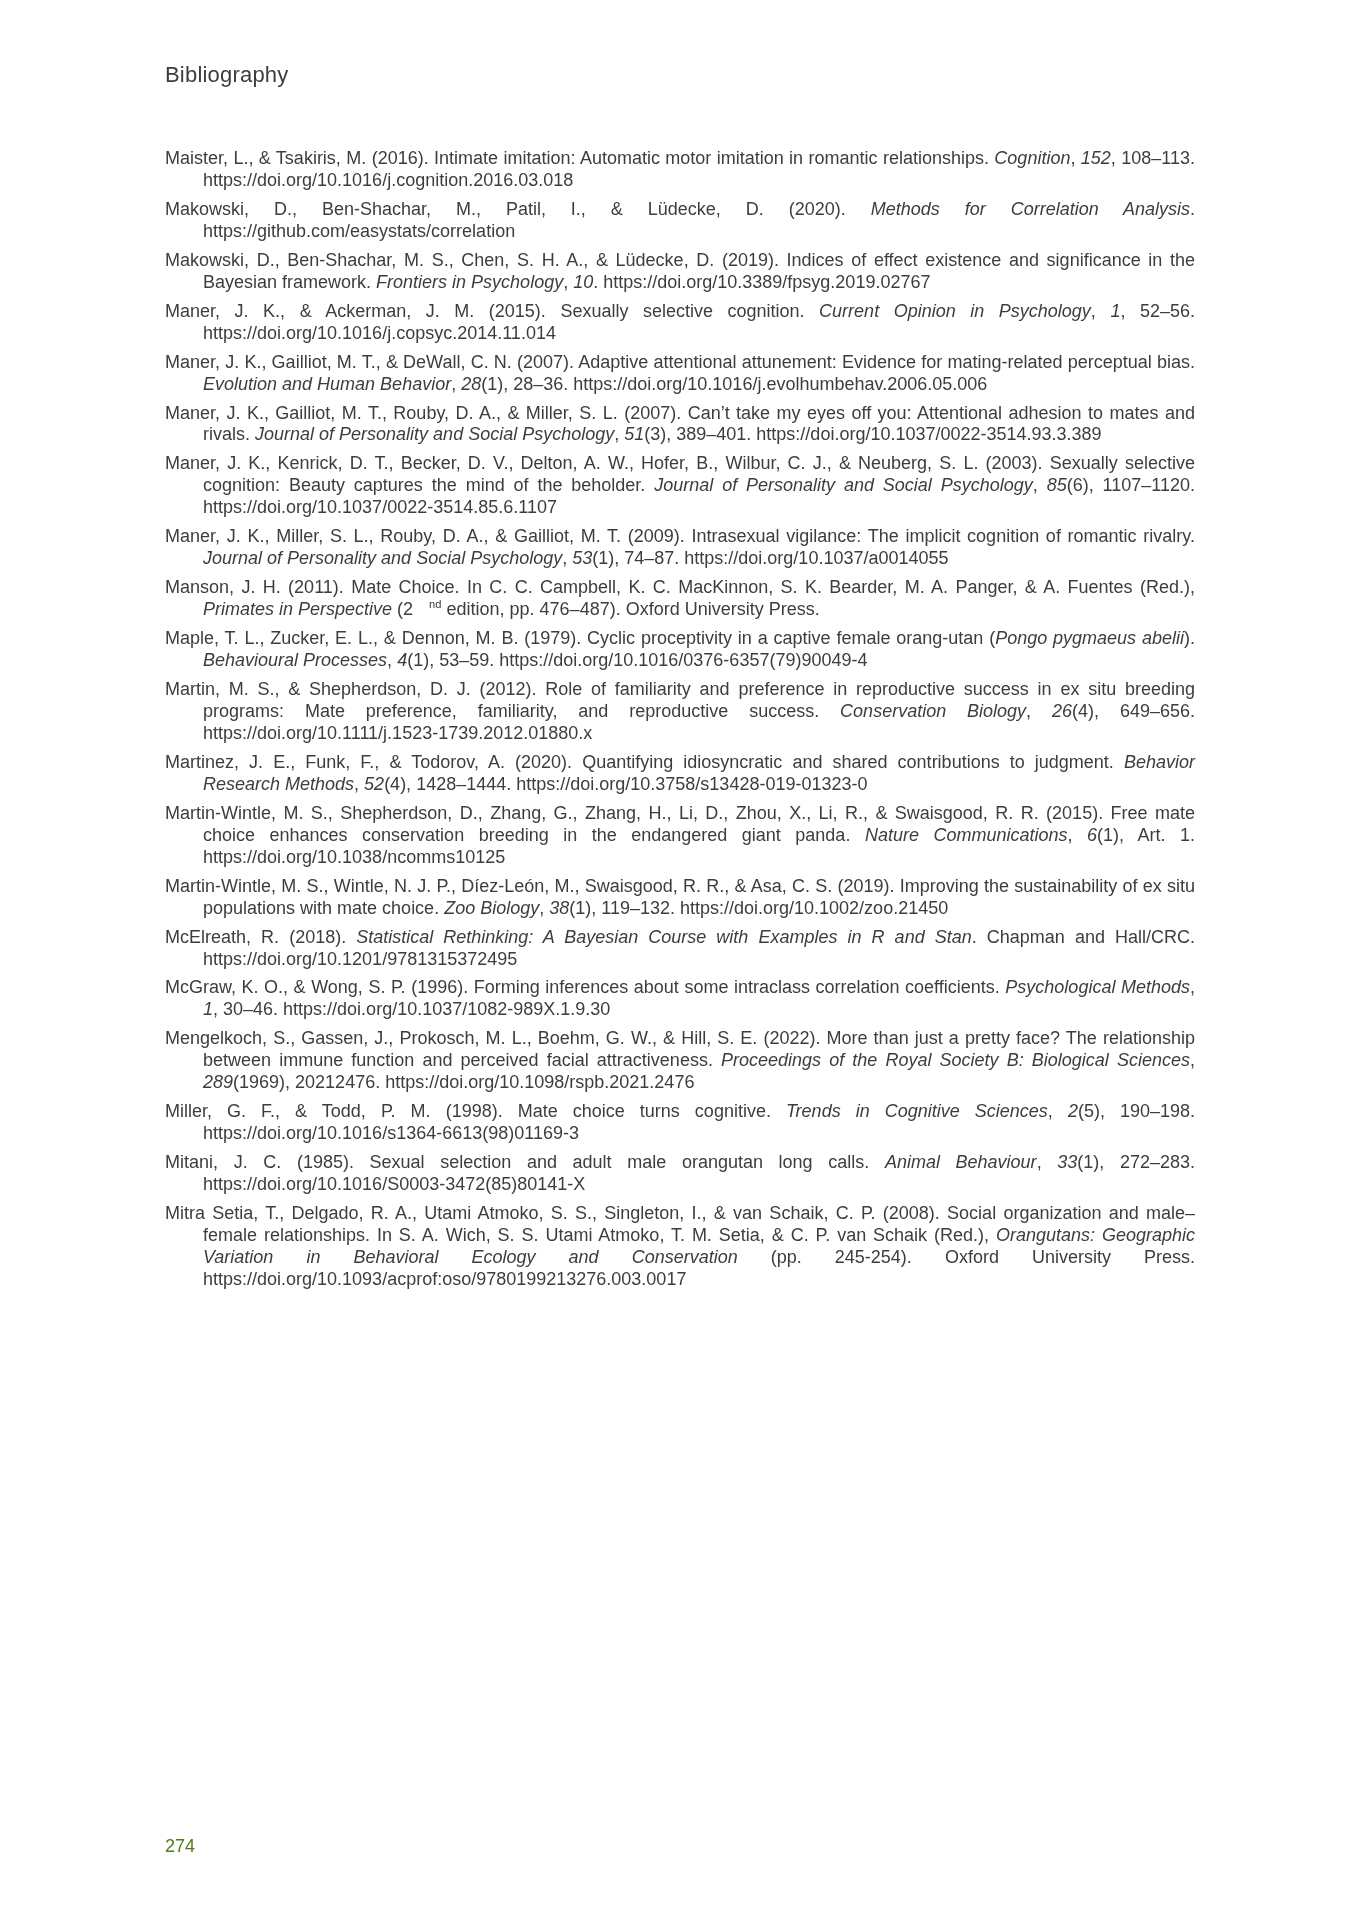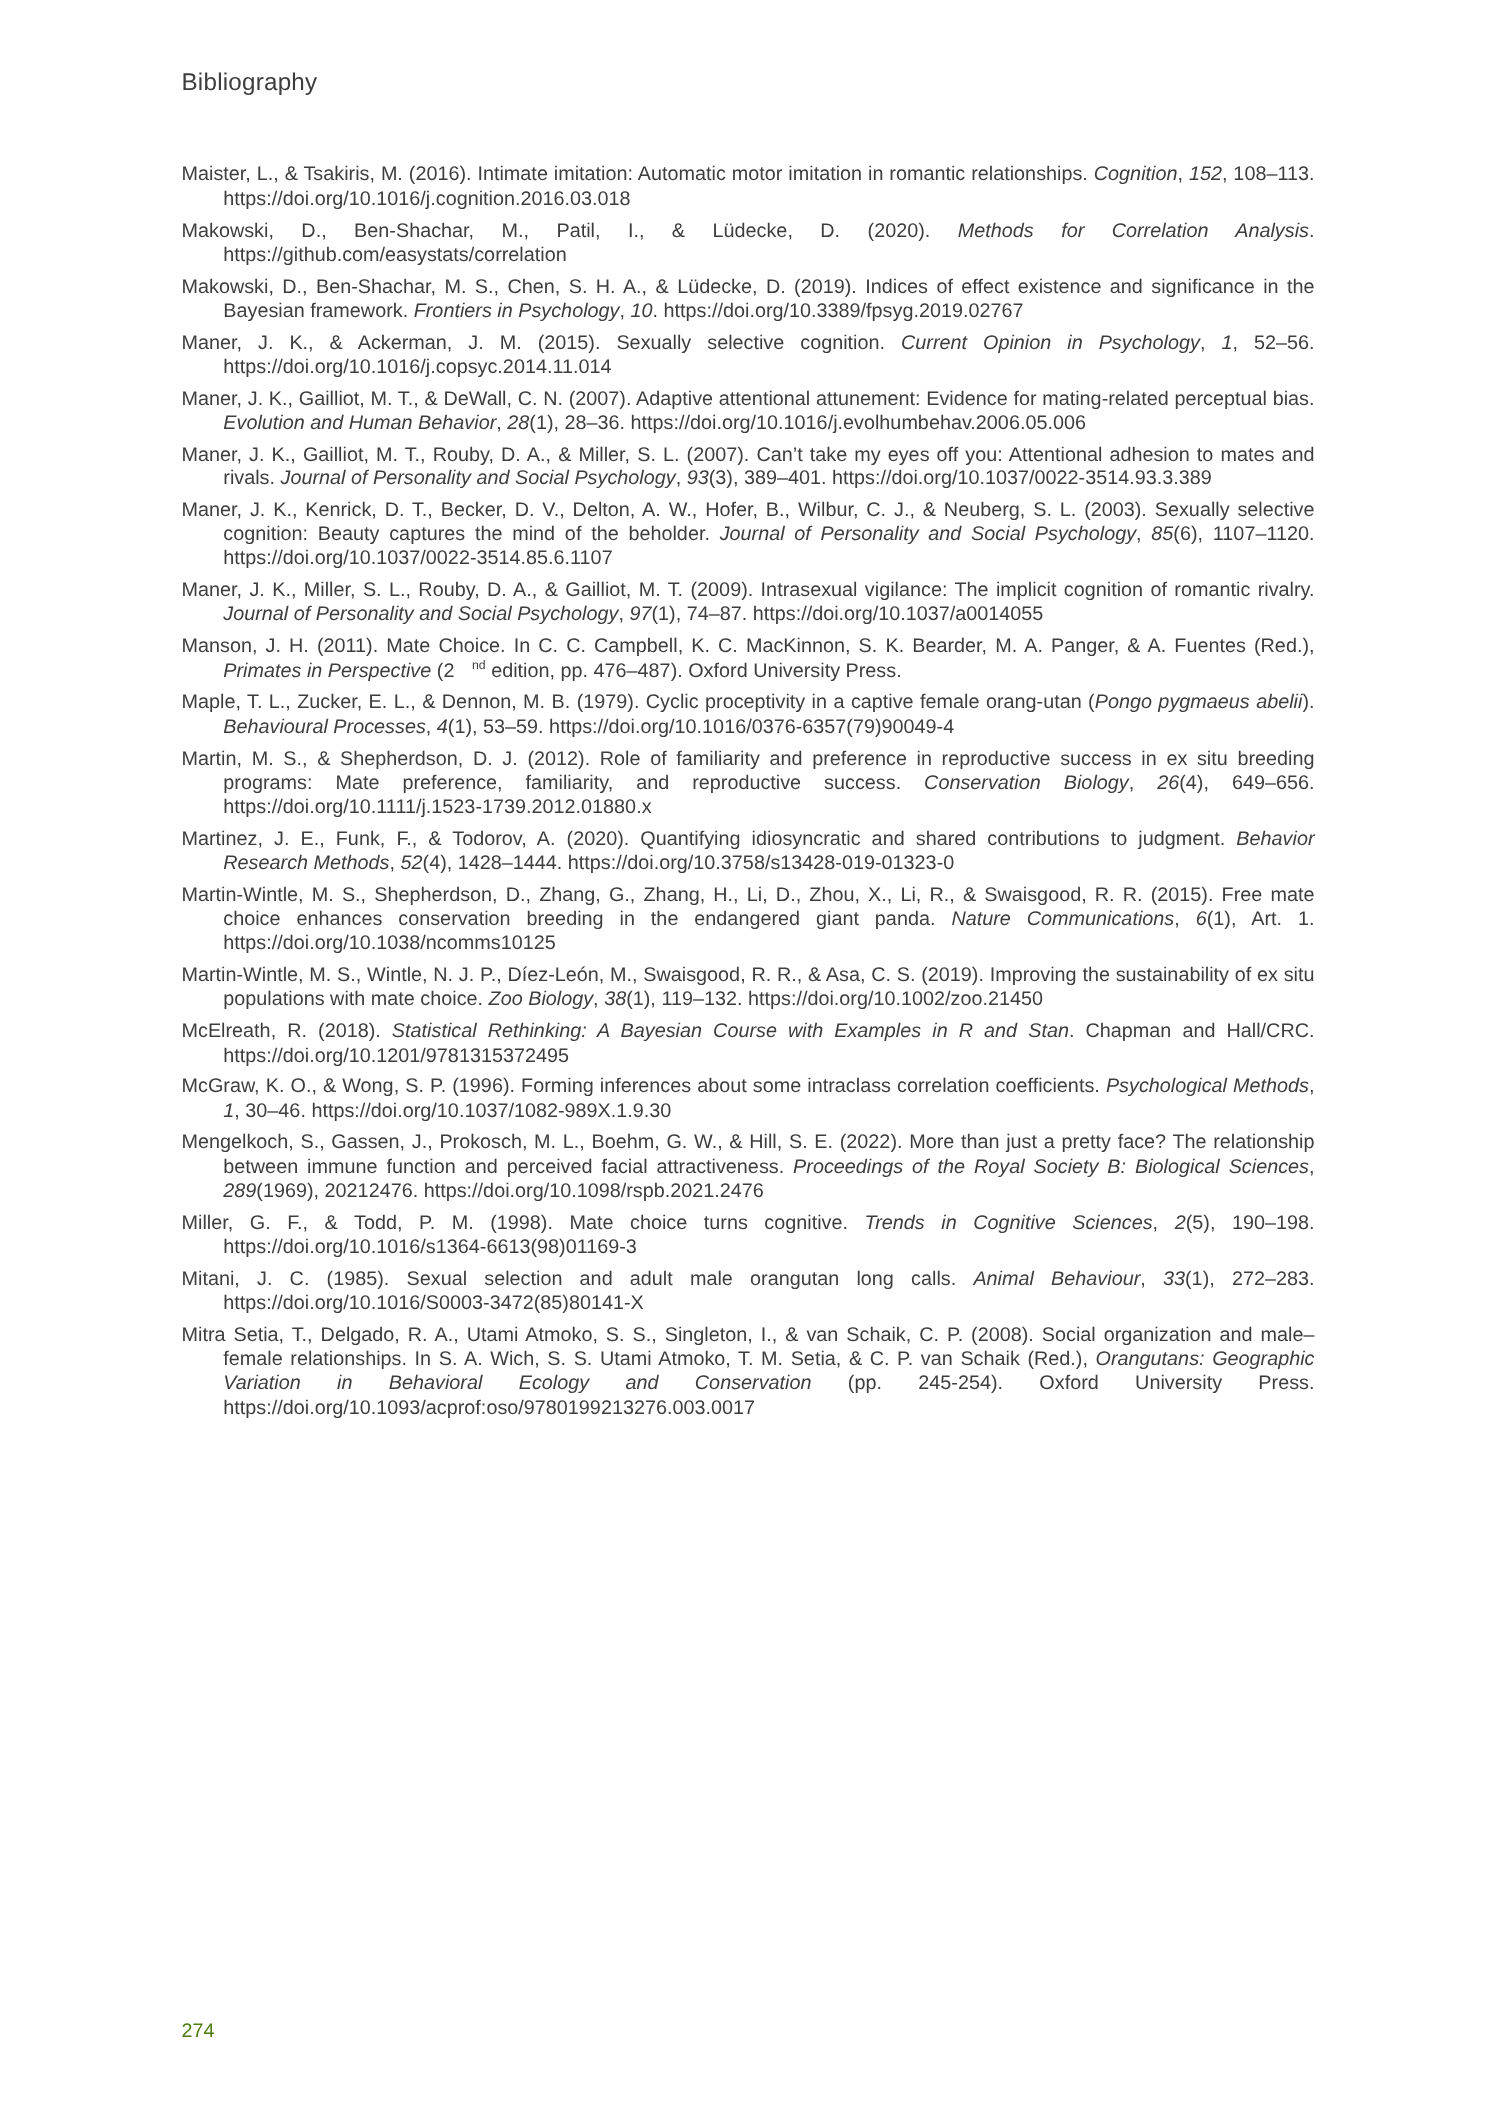--- a/index.html
+++ b/index.html
@@ -61,23 +61,23 @@
 
 <div class="page">
   <div class="header">Bibliography</div>
 
   <div class="reference-list">
       <p class="reference"><span>Maister, L., &amp; Tsakiris, M. (2016). Intimate imitation: Automatic motor imitation in romantic relationships. </span><em>Cognition</em><span>, </span><em>152</em><span>, 108–113. https://doi.org/10.1016/j.cognition.2016.03.018</span></p>
       <p class="reference"><span>Makowski, D., Ben-Shachar, M., Patil, I., &amp; Lüdecke, D. (2020). </span><em>Methods for Correlation Analysis</em><span>. https://github.com/easystats/correlation</span></p>
       <p class="reference"><span>Makowski, D., Ben-Shachar, M. S., Chen, S. H. A., &amp; Lüdecke, D. (2019). Indices of effect existence and significance in the Bayesian framework. </span><em>Frontiers in Psychology</em><span>, </span><em>10</em><span>. https://doi.org/10.3389/fpsyg.2019.02767</span></p>
       <p class="reference"><span>Maner, J. K., &amp; Ackerman, J. M. (2015). Sexually selective cognition. </span><em>Current Opinion in Psychology</em><span>, </span><em>1</em><span>, 52–56. https://doi.org/10.1016/j.copsyc.2014.11.014</span></p>
       <p class="reference"><span>Maner, J. K., Gailliot, M. T., &amp; DeWall, C. N. (2007). Adaptive attentional attunement: Evidence for mating-related perceptual bias. </span><em>Evolution and Human Behavior</em><span>, </span><em>28</em><span>(1), 28–36. https://doi.org/10.1016/j.evolhumbehav.2006.05.006</span></p>
-      <p class="reference"><span>Maner, J. K., Gailliot, M. T., Rouby, D. A., &amp; Miller, S. L. (2007). Can’t take my eyes off you: Attentional adhesion to mates and rivals. </span><em>Journal of Personality and Social Psychology</em><span>, </span><em>93</em><span>(3), 389–401. https://doi.org/10.1037/0022-3514.93.3.389</span></p>
+      <p class="reference"><span>Maner, J. K., Gailliot, M. T., Rouby, D. A., &amp; Miller, S. L. (2007). Can’t take my eyes off you: Attentional adhesion to mates and rivals. </span><em>Journal of Personality and Social Psychology</em><span>, </span><em>51</em><span>(3), 389–401. https://doi.org/10.1037/0022-3514.93.3.389</span></p>
       <p class="reference"><span>Maner, J. K., Kenrick, D. T., Becker, D. V., Delton, A. W., Hofer, B., Wilbur, C. J., &amp; Neuberg, S. L. (2003). Sexually selective cognition: Beauty captures the mind of the beholder. </span><em>Journal of Personality and Social Psychology</em><span>, </span><em>85</em><span>(6), 1107–1120. https://doi.org/10.1037/0022-3514.85.6.1107</span></p>
-      <p class="reference"><span>Maner, J. K., Miller, S. L., Rouby, D. A., &amp; Gailliot, M. T. (2009). Intrasexual vigilance: The implicit cognition of romantic rivalry. </span><em>Journal of Personality and Social Psychology</em><span>, </span><em>97</em><span>(1), 74–87. https://doi.org/10.1037/a0014055</span></p>
+      <p class="reference"><span>Maner, J. K., Miller, S. L., Rouby, D. A., &amp; Gailliot, M. T. (2009). Intrasexual vigilance: The implicit cognition of romantic rivalry. </span><em>Journal of Personality and Social Psychology</em><span>, </span><em>53</em><span>(1), 74–87. https://doi.org/10.1037/a0014055</span></p>
       <p class="reference"><span>Manson, J. H. (2011). Mate Choice. In C. C. Campbell, K. C. MacKinnon, S. K. Bearder, M. A. Panger, &amp; A. Fuentes (Red.), </span><em>Primates in Perspective</em><span> (2</span><sup>nd</sup><span> edition, pp. 476–487). Oxford University Press.</span></p>
       <p class="reference"><span>Maple, T. L., Zucker, E. L., &amp; Dennon, M. B. (1979). Cyclic proceptivity in a captive female orang-utan (</span><em>Pongo pygmaeus abelii</em><span>). </span><em>Behavioural Processes</em><span>, </span><em>4</em><span>(1), 53–59. https://doi.org/10.1016/0376-6357(79)90049-4</span></p>
       <p class="reference"><span>Martin, M. S., &amp; Shepherdson, D. J. (2012). Role of familiarity and preference in reproductive success in ex situ breeding programs: Mate preference, familiarity, and reproductive success. </span><em>Conservation Biology</em><span>, </span><em>26</em><span>(4), 649–656. https://doi.org/10.1111/j.1523-1739.2012.01880.x</span></p>
       <p class="reference"><span>Martinez, J. E., Funk, F., &amp; Todorov, A. (2020). Quantifying idiosyncratic and shared contributions to judgment. </span><em>Behavior Research Methods</em><span>, </span><em>52</em><span>(4), 1428–1444. https://doi.org/10.3758/s13428-019-01323-0</span></p>
       <p class="reference"><span>Martin-Wintle, M. S., Shepherdson, D., Zhang, G., Zhang, H., Li, D., Zhou, X., Li, R., &amp; Swaisgood, R. R. (2015). Free mate choice enhances conservation breeding in the endangered giant panda. </span><em>Nature Communications</em><span>, </span><em>6</em><span>(1), Art. 1. https://doi.org/10.1038/ncomms10125</span></p>
       <p class="reference"><span>Martin-Wintle, M. S., Wintle, N. J. P., Díez-León, M., Swaisgood, R. R., &amp; Asa, C. S. (2019). Improving the sustainability of ex situ populations with mate choice. </span><em>Zoo Biology</em><span>, </span><em>38</em><span>(1), 119–132. https://doi.org/10.1002/zoo.21450</span></p>
       <p class="reference"><span>McElreath, R. (2018). </span><em>Statistical Rethinking: A Bayesian Course with Examples in R and Stan</em><span>. Chapman and Hall/CRC. https://doi.org/10.1201/9781315372495</span></p>
       <p class="reference"><span>McGraw, K. O., &amp; Wong, S. P. (1996). Forming inferences about some intraclass correlation coefficients. </span><em>Psychological Methods</em><span>, </span><em>1</em><span>, 30–46. https://doi.org/10.1037/1082-989X.1.9.30</span></p>
       <p class="reference"><span>Mengelkoch, S., Gassen, J., Prokosch, M. L., Boehm, G. W., &amp; Hill, S. E. (2022). More than just a pretty face? The relationship between immune function and perceived facial attractiveness. </span><em>Proceedings of the Royal Society B: Biological Sciences</em><span>, </span><em>289</em><span>(1969), 20212476. https://doi.org/10.1098/rspb.2021.2476</span></p>
       <p class="reference"><span>Miller, G. F., &amp; Todd, P. M. (1998). Mate choice turns cognitive. </span><em>Trends in Cognitive Sciences</em><span>, </span><em>2</em><span>(5), 190–198. https://doi.org/10.1016/s1364-6613(98)01169-3</span></p>

